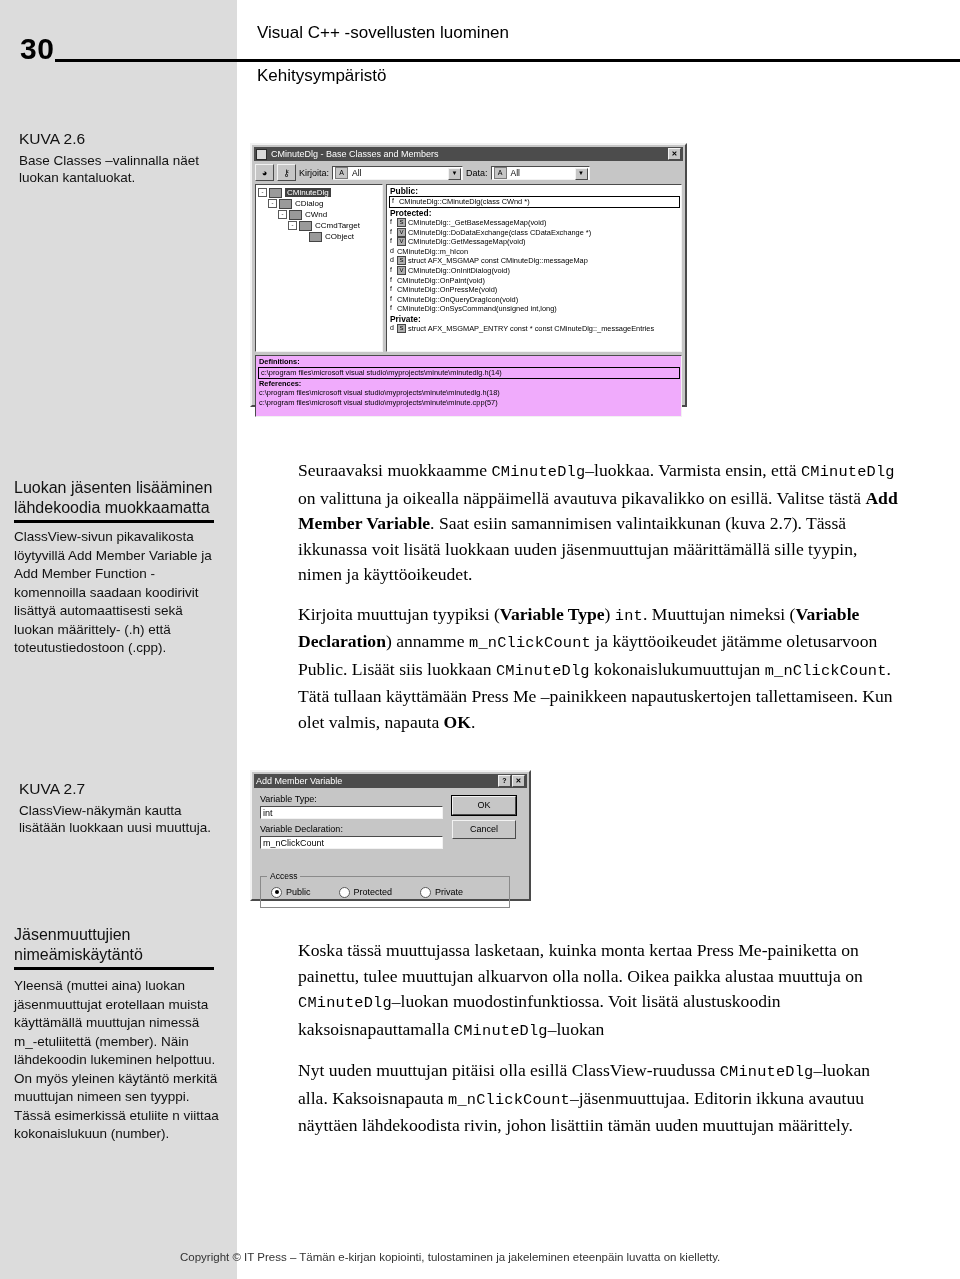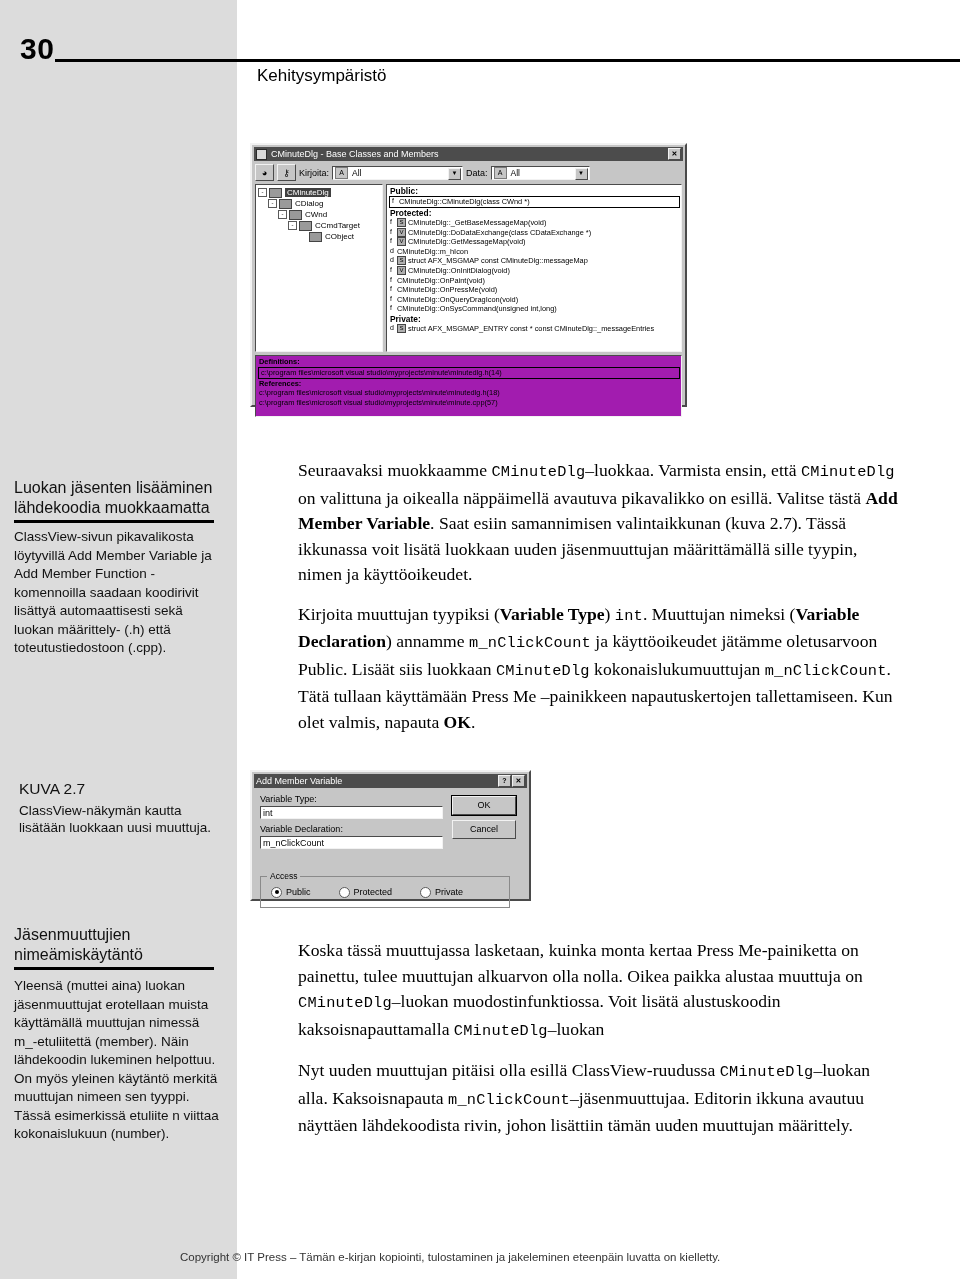--- a/index.html
+++ b/index.html
@@ -178,21 +178,21 @@
   .mrow{display:flex;height:9.6px;white-space:nowrap;padding-left:2px;}
   .mrow.boxed{border:1px solid #000;height:10px;margin:0 1px;}
   .mk{width:7px;display:inline-block;flex:0 0 auto;font-size:7px;}
   .mbadge{
     display:inline-block;min-width:7px;height:7px;line-height:7px;
     background:#b0b0b0;border:1px solid #444;font-size:6px;text-align:center;
     margin-right:2px;flex:0 0 auto;
   }
   .mtxt{font-size:7.4px;}
   .cb-defs{
-    margin:3px 3px 3px 3px;height:62px;background:#a21caf;
+    margin:3px 3px 3px 3px;height:62px;background:#f0abfc;
     border-top:1px solid #4a4a4a;border-left:1px solid #4a4a4a;
     border-right:1px solid #f2f2f2;border-bottom:1px solid #f2f2f2;
     font-size:7.4px;padding:1px 0 0 1px;box-sizing:border-box;overflow:hidden;
   }
   .drow{padding-left:2px;height:9.6px;white-space:nowrap;font-size:7.4px;}
   .drow.boxed{border:1px solid #000;margin:0 1px;height:10px;}
 
   
   #amv{left:250px;top:770px;width:281px;height:131px;}
   .amv-body{padding:6px 8px 0 8px;position:relative;height:100%;box-sizing:border-box;}
@@ -237,22 +237,27 @@
 
 <div id="page">
 
   <div class="sidebar-bg"></div>
   <div class="footer-band">
     <div class="gray"></div>
   </div>
 
   <div class="page-number">30</div>
   <div class="header-rule"></div>
+  <div class="header-title">Visual C++ -sovellusten luominen</div>
   <div class="header-sub">Kehitysympäristö</div>
 
+  <div class="cap" style="top:130px;">
+    <div class="cap-title">KUVA 2.6</div>
+    <div class="cap-body">Base Classes –valinnalla näet luokan kantaluokat.</div>
+  </div>
 
   <div class="side-head" style="top:478px;">
     <div>Luokan jäsenten lisääminen</div>
     <div>lähdekoodia muokkaamatta</div>
     <div class="rule"></div>
   </div>
   <div class="side-body" style="top:528px;">ClassView-sivun pikavalikosta löytyvillä Add Member Variable ja Add Member Function - komennoilla saadaan koodirivit lisättyä automaattisesti sekä luokan määrittely- (.h) että toteutustiedostoon (.cpp).</div>
 
   <div class="cap" style="top:780px;">
     <div class="cap-title">KUVA 2.7</div>

